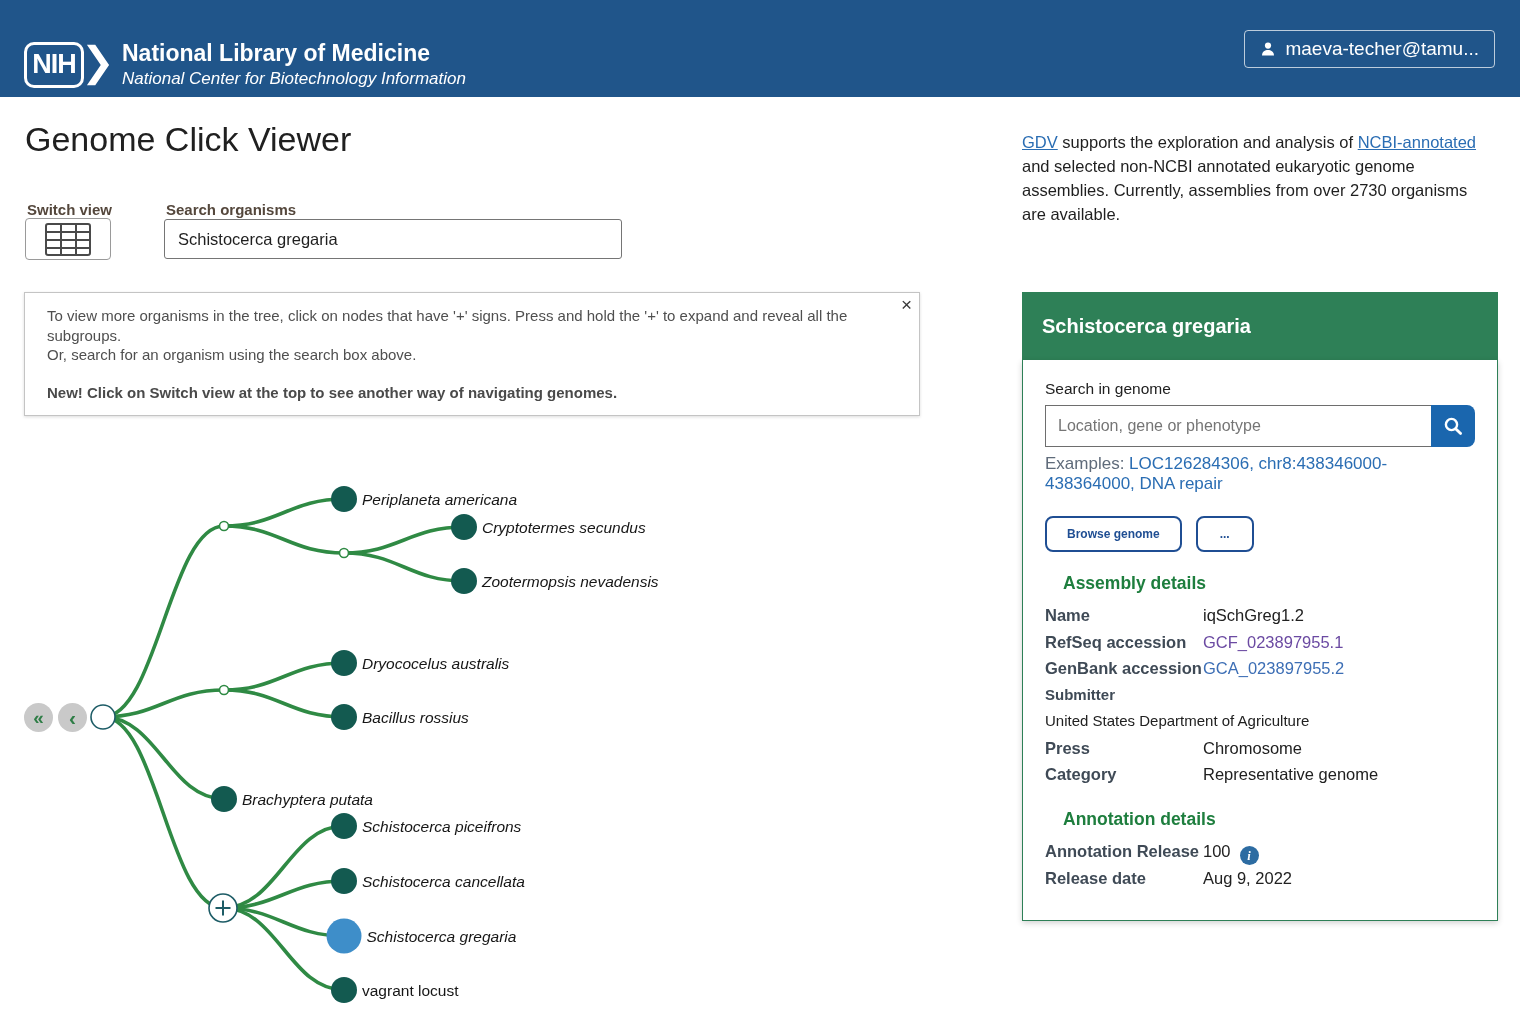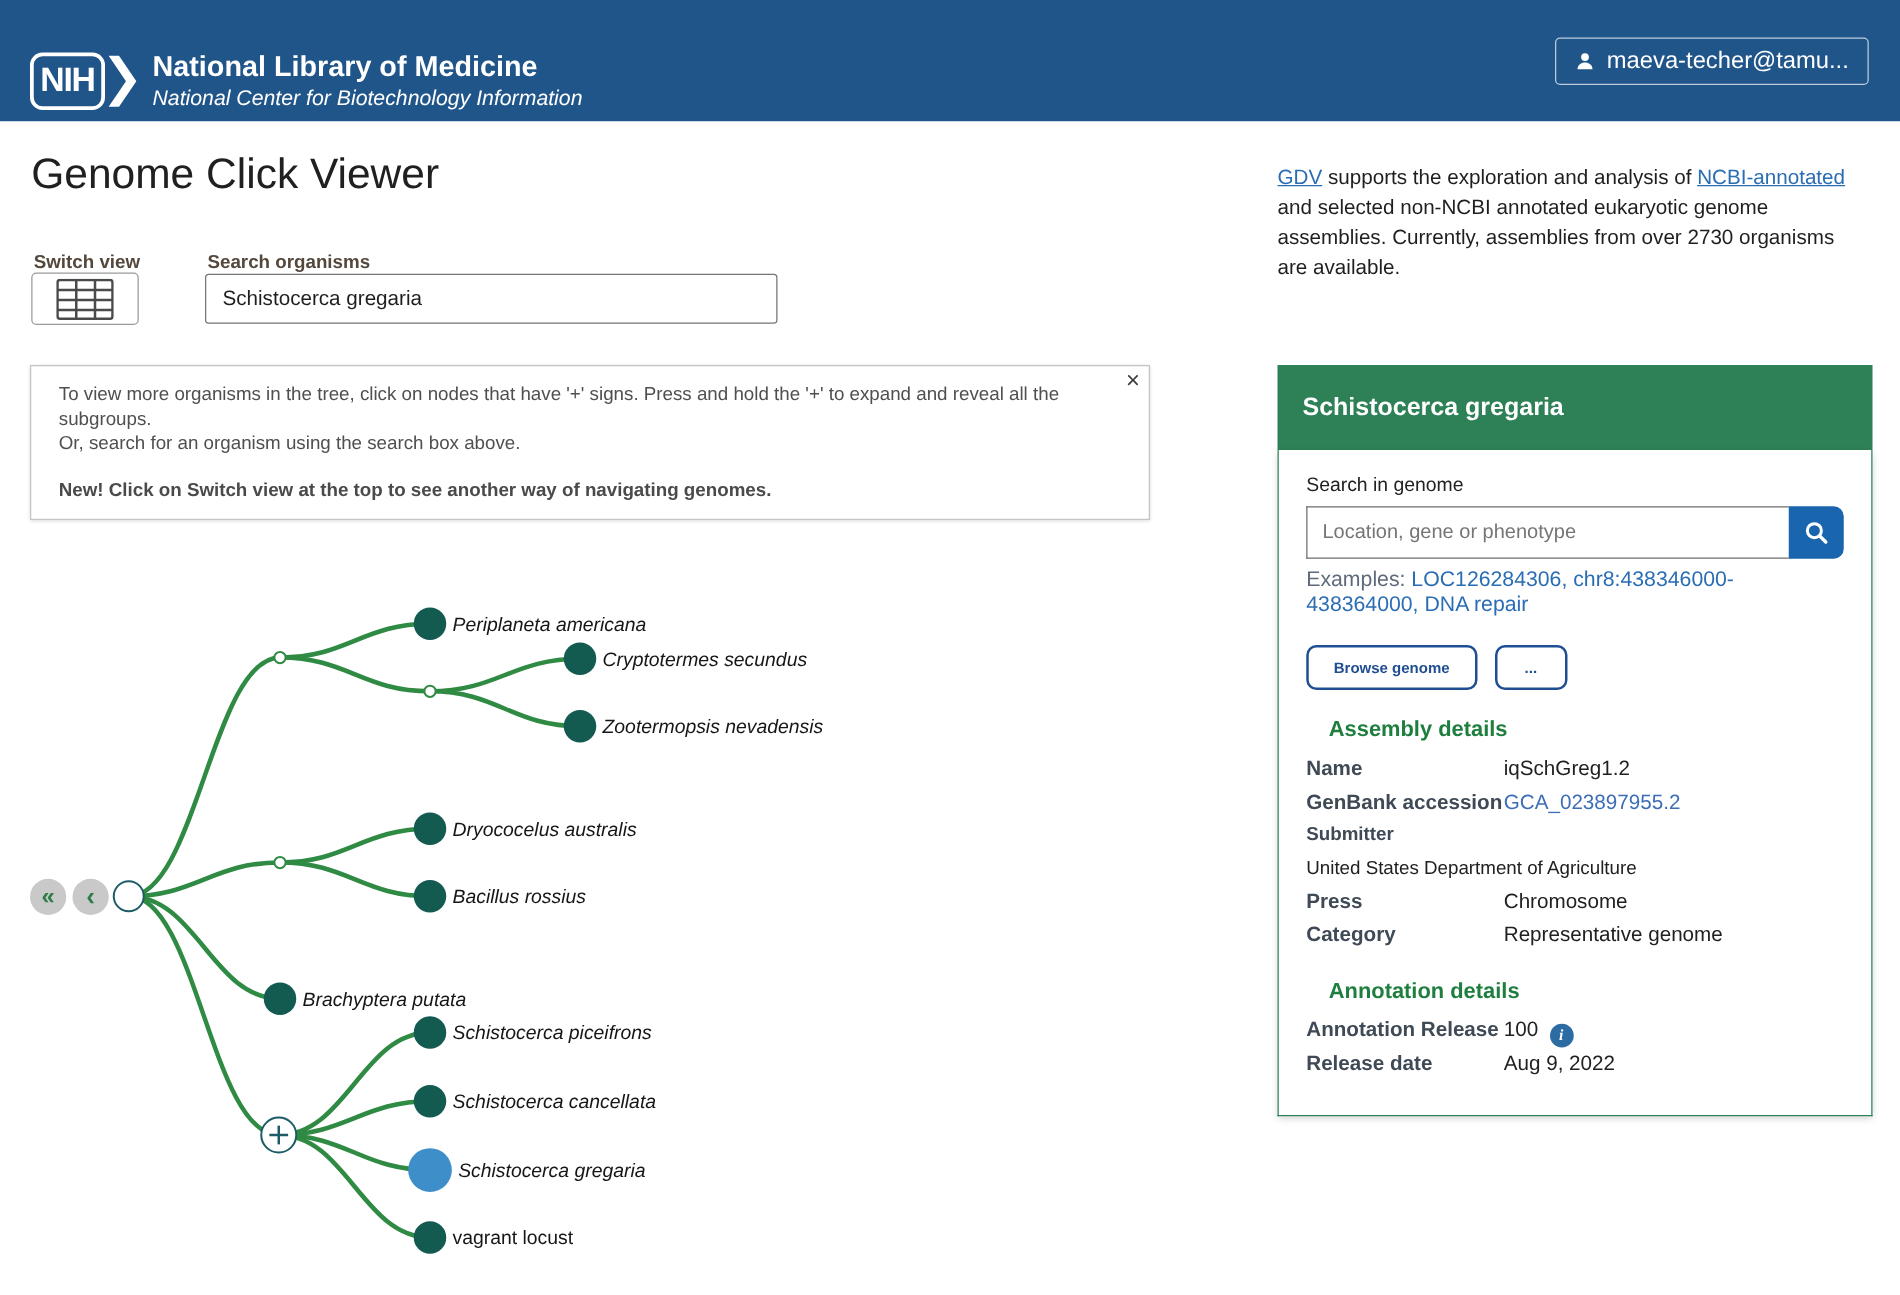--- a/index.html
+++ b/index.html
@@ -225,20 +225,24 @@
       <button class="more-btn">...</button>
     </div>
 
     <div class="sec-head">Assembly details</div>
 
     <div class="drow">
       <div class="dlabel">Name</div>
       <div class="dvalue">iqSchGreg1.2</div>
     </div>
     <div class="drow">
+      <div class="dlabel">RefSeq accession</div>
+      <div class="dvalue lkv">GCF_023897955.1</div>
+    </div>
+    <div class="drow">
       <div class="dlabel">GenBank accession</div>
       <div class="dvalue lk">GCA_023897955.2</div>
     </div>
     <div class="dblock">
       <div class="dlabel" style="width:100%;">Submitter</div>
       <div>United States Department of Agriculture</div>
     </div>
     <div class="drow">
       <div class="dlabel">Press</div>
       <div class="dvalue">Chromosome</div>

